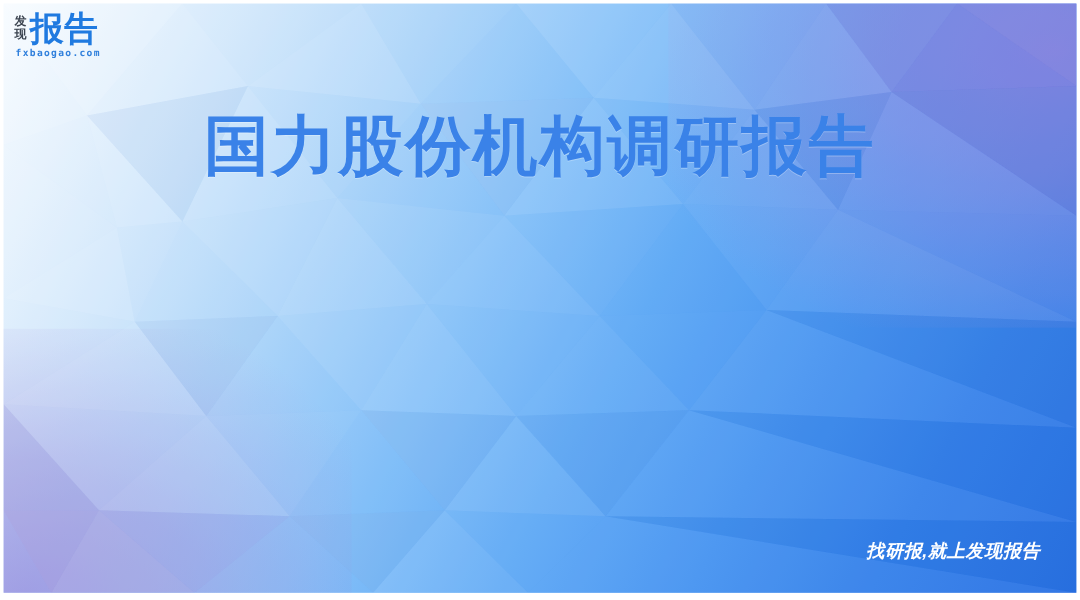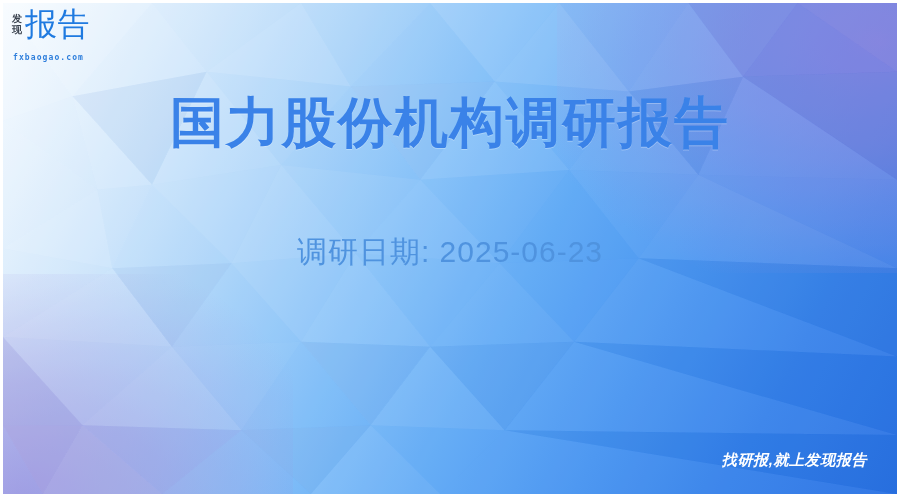--- a/index.html
+++ b/index.html
@@ -94,27 +94,27 @@
     justify-content: center;
     margin-right: 3px;
     color: #3c4450;
     font-size: 10px;
     font-weight: 700;
     line-height: 11px;
     letter-spacing: 0px;
   }
   .logo-main {
     color: #1f7ae0;
-    font-size: 32px;
-    font-weight: 400;
+    font-size: 28px;
+    font-weight: 700;
     letter-spacing: 0.5px;
     line-height: 26px;
   }
   .logo-url {
-    margin-top: 17px;
+    margin-top: 4px;
     margin-left: 1px;
     color: #2f7fdc;
     font-size: 8px;
     font-weight: 700;
     letter-spacing: 1.1px;
     font-family: "DejaVu Sans Mono", "Liberation Mono", monospace;
   }
 
   
   .title-block {
@@ -284,18 +284,17 @@
           <span>现</span>
         </div>
         <div class="logo-main">报告</div>
       </div>
       <div class="logo-url">fxbaogao.com</div>
     </div>
 
     <div class="title-block">
       <h1 class="main-title">国力股份机构调研报告</h1>
     </div>
-    <p class="subtitle">调研日期: 2025-06-23</p>
 
     <p class="footer-slogan">找研报,就上发现报告</p>
 
   </div>
 </div>
 
 </body></html>

